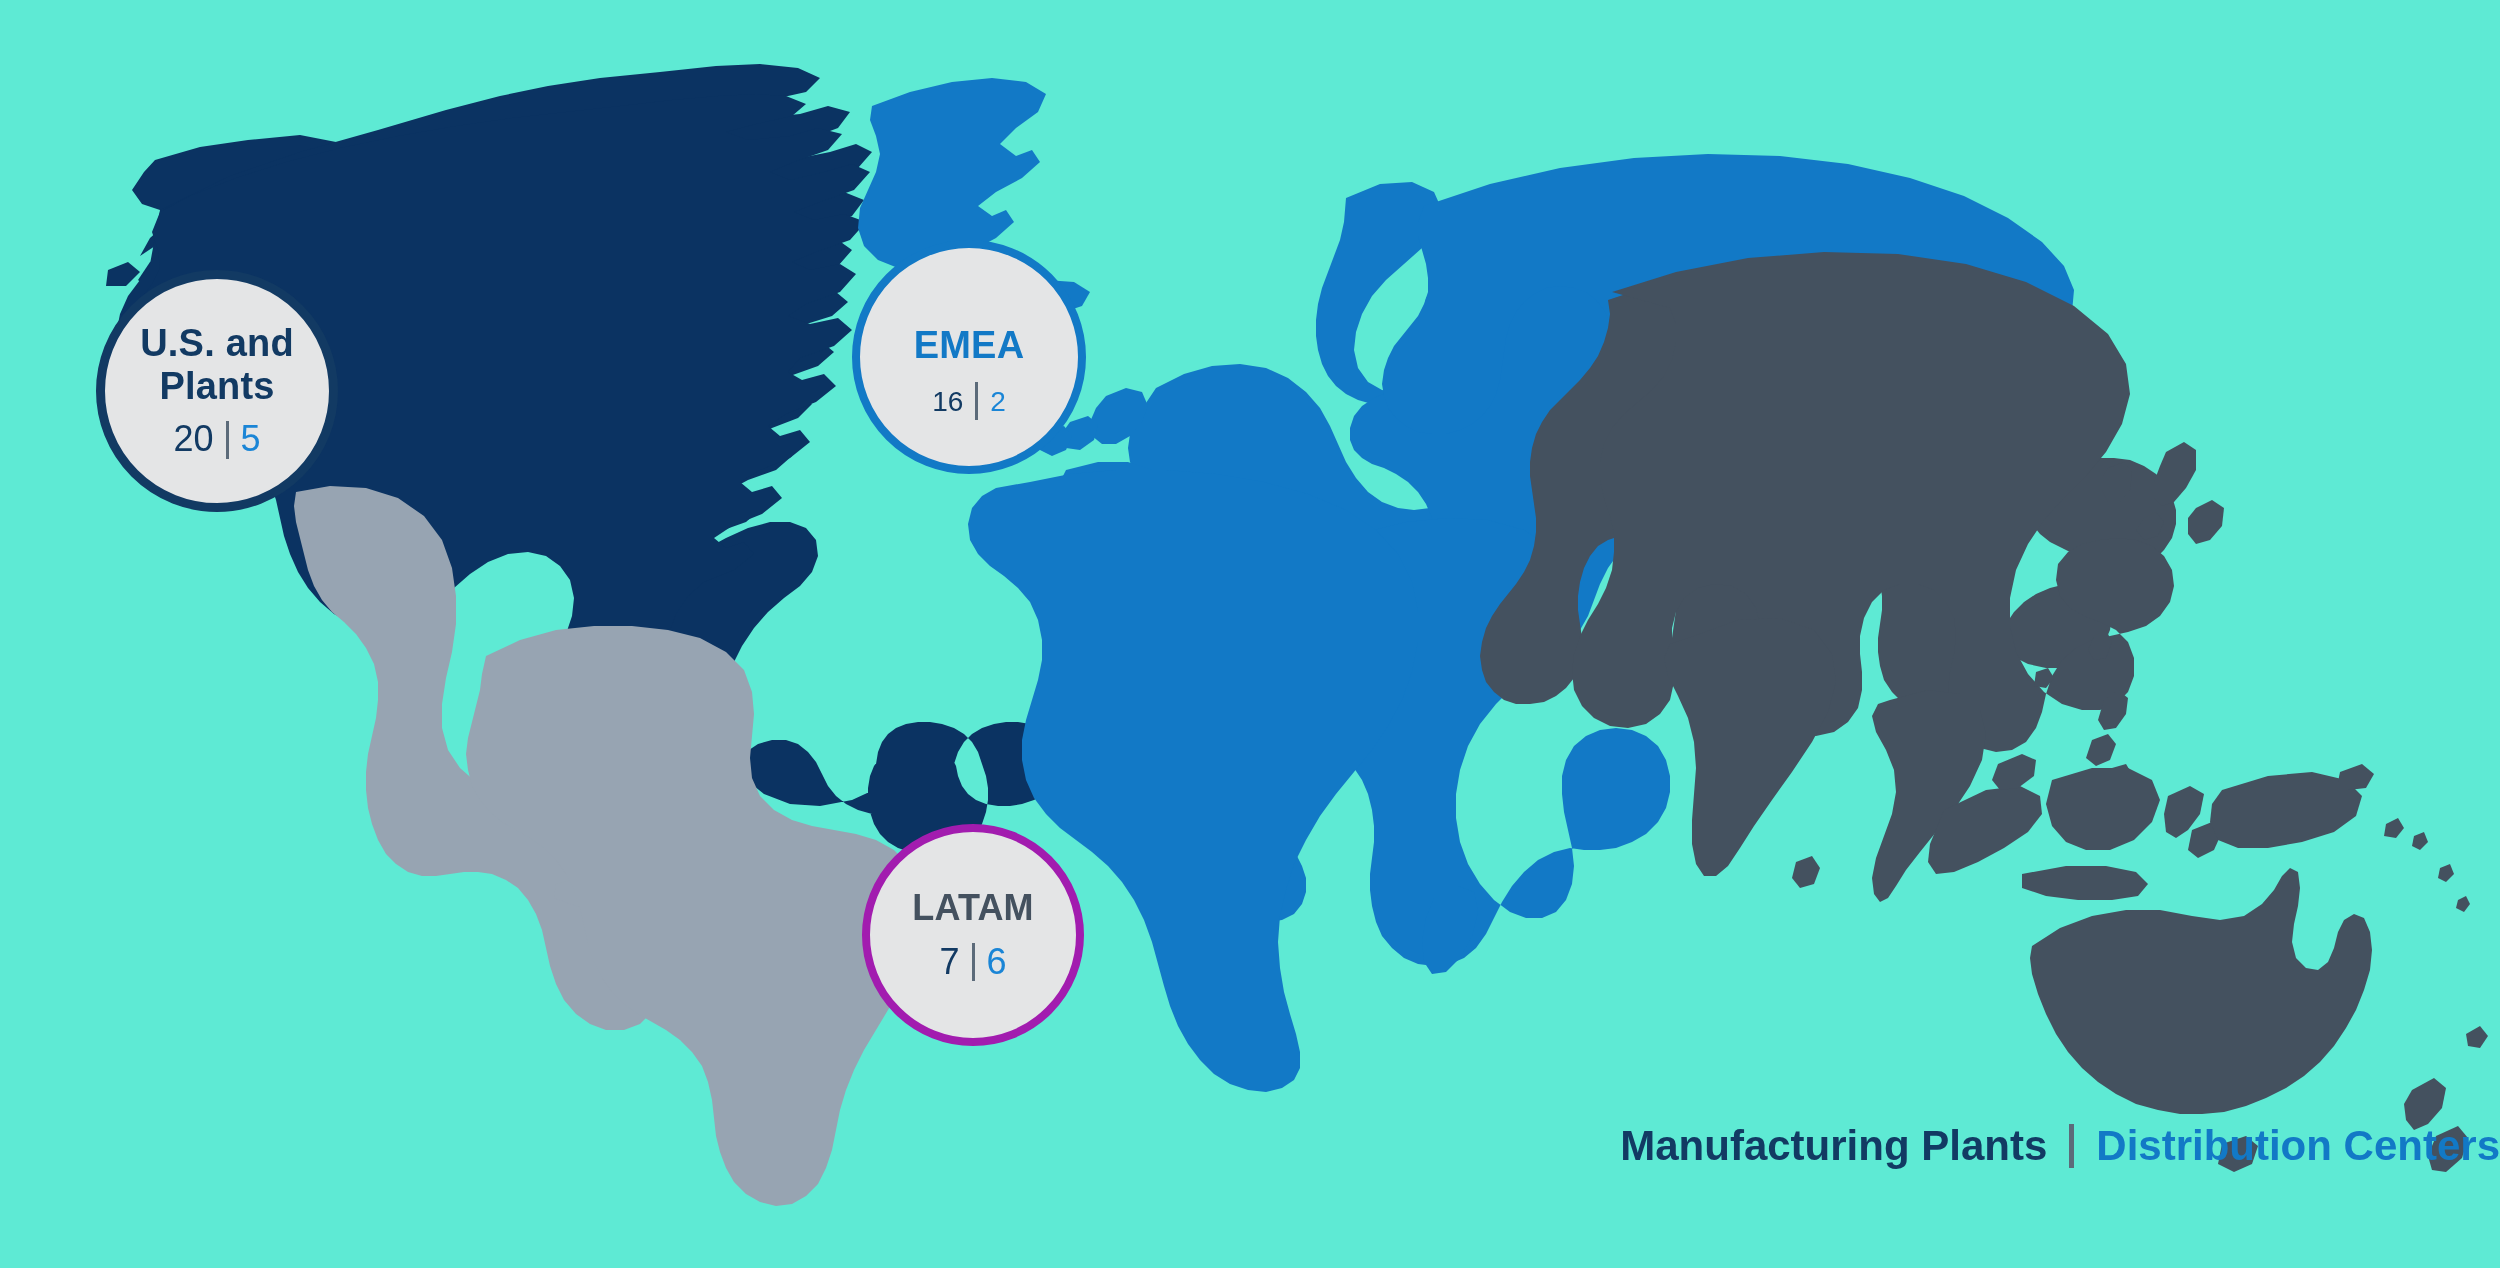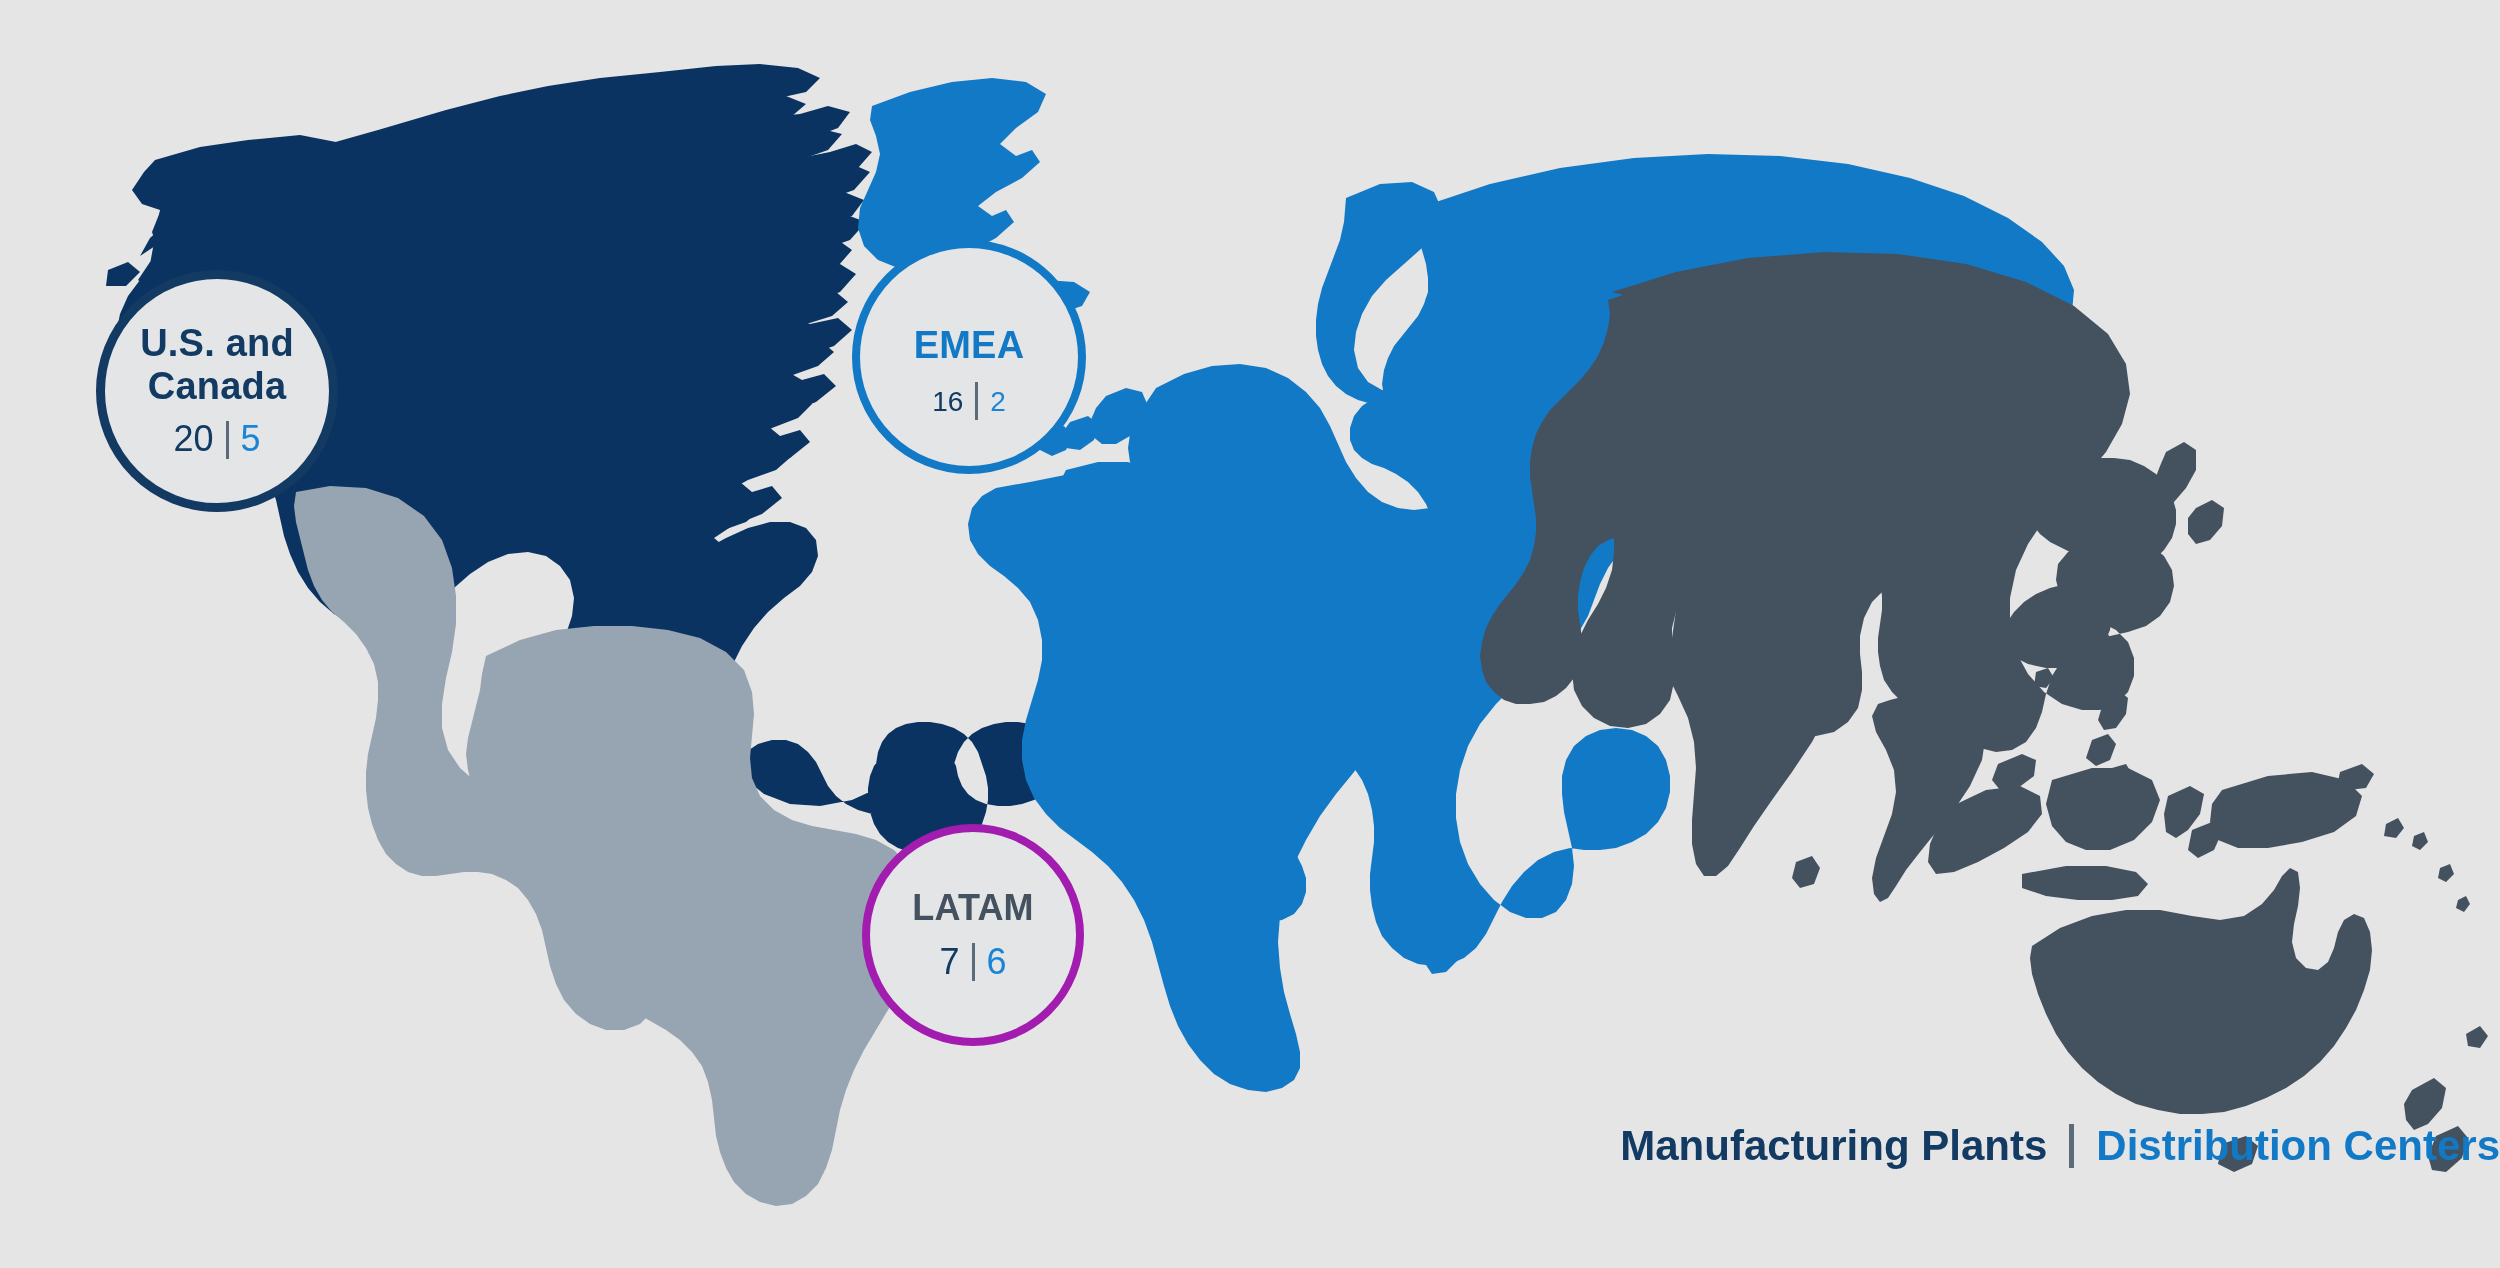--- a/index.html
+++ b/index.html
@@ -7,21 +7,21 @@
     padding: 0;
     background: #ffffff;
   }
   body {
     font-family: "Liberation Sans", sans-serif;
   }
   #stage {
     position: relative;
     width: 2500px;
     height: 1268px;
-    background: #e5e5e5;
+    background: #5eead4;
     overflow: hidden;
   }
   #worldmap {
     position: absolute;
     left: 0;
     top: 0;
     width: 2500px;
     height: 1268px;
   }
 
@@ -558,21 +558,21 @@
                L602,978 L594,962 L588,944 L584,926 L580,908 L574,890 L566,874
                L556,860 L544,848 L530,838 L516,830 L502,822 L490,812 L480,800
                L472,786 L468,770 L466,754 L468,738 L472,722 L476,706 L480,690
                L482,674 Z"></path>
     </g>
   </svg>
 
   <div id="bubble-us-canada" class="bubble">
     <div class="bubble-title">
       <span>U.S. and</span><br>
-      <span>Canada</span>
+      <span>Plants</span>
     </div>
     <div class="bubble-stats">
       <span class="stat-plants">20</span>
       <span class="stat-sep"></span>
       <span class="stat-centers">5</span>
     </div>
   </div>
 
   <div id="bubble-emea" class="bubble">
     <div class="bubble-title">EMEA</div>

